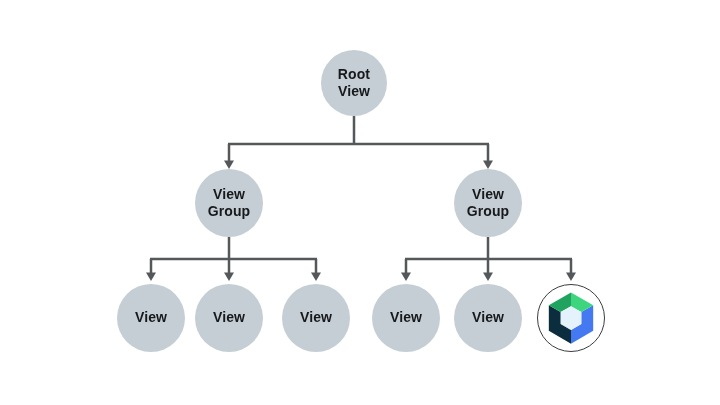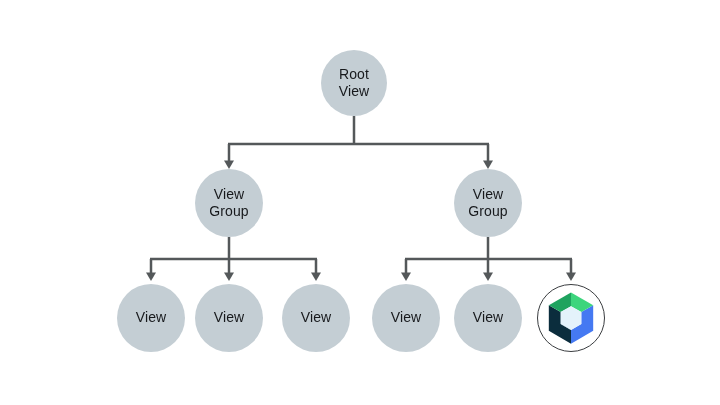--- a/index.html
+++ b/index.html
@@ -31,20 +31,21 @@
     align-items: center;
     justify-content: center;
     text-align: center;
     font-size: 14px;
     line-height: 1.22;
     letter-spacing: 0.1px;
   }
   .node .lbl {
     display: inline-block;
     max-width: 52px;
+    font-weight: bold;
   }
   .node-root {
     width: 66px;
     height: 66px;
   }
   .node-logo {
     background: #ffffff;
     border: 1.5px solid #3a3d40;
     box-sizing: border-box;
   }

